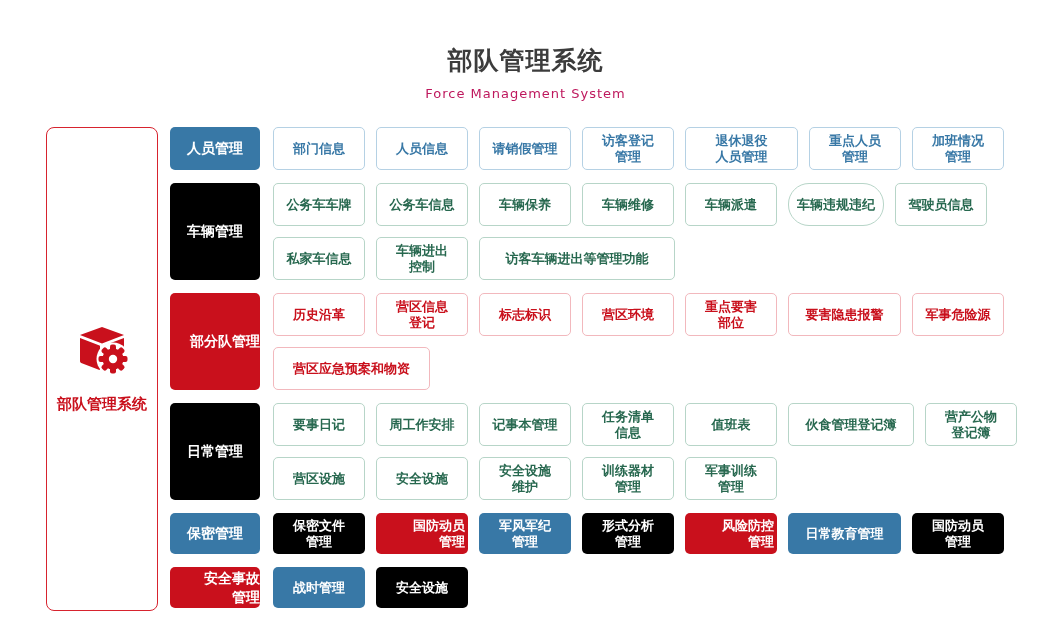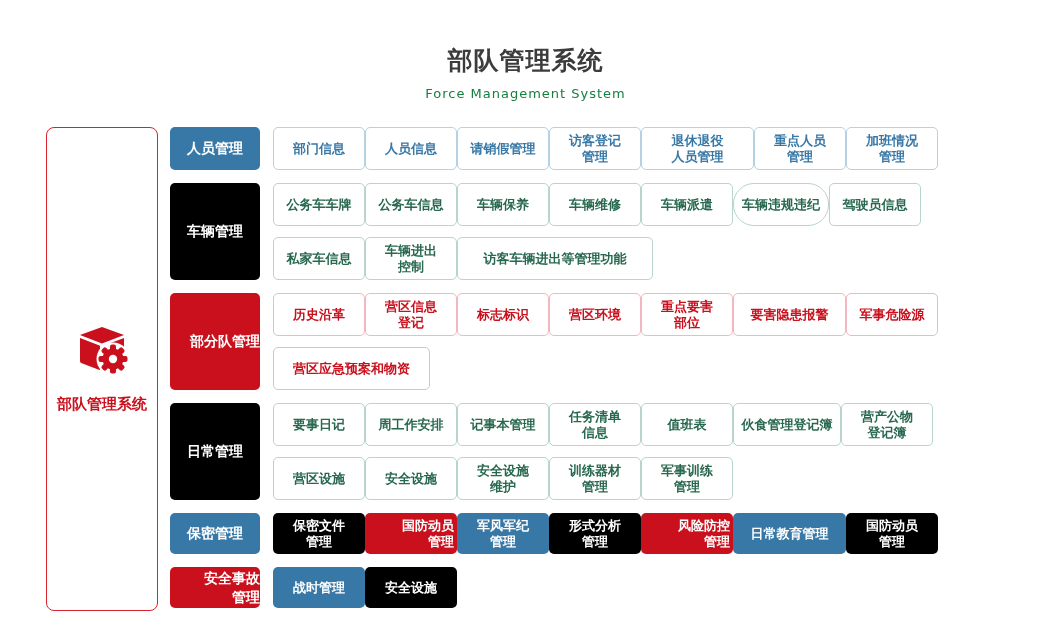--- a/index.html
+++ b/index.html
@@ -3,40 +3,40 @@
 <meta charset="utf-8">
 <style>
   * { margin:0; padding:0; box-sizing:border-box; }
   html,body { width:1051px; height:636px; background:#ffffff; overflow:hidden;
               font-family:"DejaVu Sans","Liberation Sans",sans-serif; }
   .page { position:relative; width:1051px; height:636px; }
 
   
   .titles { text-align:center; padding-top:44px; }
   .title { font-size:25px; font-weight:bold; color:#3c3c3c; letter-spacing:1px; }
-  .subtitle { margin-top:9px; font-size:13px; color:#15803d; letter-spacing:1px; }
+  .subtitle { margin-top:9px; font-size:13px; color:#be185d; letter-spacing:1px; }
 
   
   .main { display:flex; align-items:stretch; margin:26px 0 0 46px; gap:12px; }
 
   
   .sidebar { width:112px; min-height:484px; border:1px solid #d7232e; border-radius:8px;
              background:#fff; display:flex; flex-direction:column; justify-content:center;
              align-items:center; }
   .sidebar .icon { margin-bottom:14px; }
   .sidebar .label { font-size:15px; font-weight:bold; color:#c9101c; white-space:nowrap; }
 
   
   .rows { display:flex; flex-direction:column; gap:13px; }
   .row { display:flex; gap:13px; }
   .cat { width:90px; border-radius:5px; display:flex; flex-direction:column;
          justify-content:center; align-items:center; color:#fff; font-weight:bold;
          font-size:14px; line-height:1.3; text-align:center; flex-shrink:0; }
   .lines { display:flex; flex-direction:column; gap:11px; }
-  .line { display:flex; height:43px; }
+  .line { display:flex; gap:11px; height:43px; }
   .row.solid .line { height:41px; }
 
   .item { width:92px; height:100%; border-radius:5px; display:flex; flex-direction:column;
           justify-content:center; align-items:center; font-weight:bold; font-size:13px;
           line-height:1.22; text-align:center; padding:2px 3px; flex-shrink:0; }
 
   .outline-blue  { background:#fff; border:1px solid #b5d1e4; color:#3878a6; }
   .outline-green { background:#fff; border:1px solid #b7d5c8; color:#27684f; }
   .outline-red   { background:#fff; border:1px solid #f2b8bd; color:#c9101c; }
   .fill-blue  { background:#3878a6; }
@@ -205,21 +205,21 @@
               <div class="item outline-green">
                 <div>记事本管理</div>
               </div>
               <div class="item outline-green">
                 <div>任务清单</div>
                 <div>信息</div>
               </div>
               <div class="item outline-green">
                 <div>值班表</div>
               </div>
-              <div class="item outline-green" style="width: 108px;">
+              <div class="item outline-green" style="width: 126px;">
                 <div>伙食管理登记簿</div>
               </div>
               <div class="item outline-green">
                 <div>营产公物</div>
                 <div>登记簿</div>
               </div>
             </div>
             <div class="line">
               <div class="item outline-green">
                 <div>营区设施</div>

